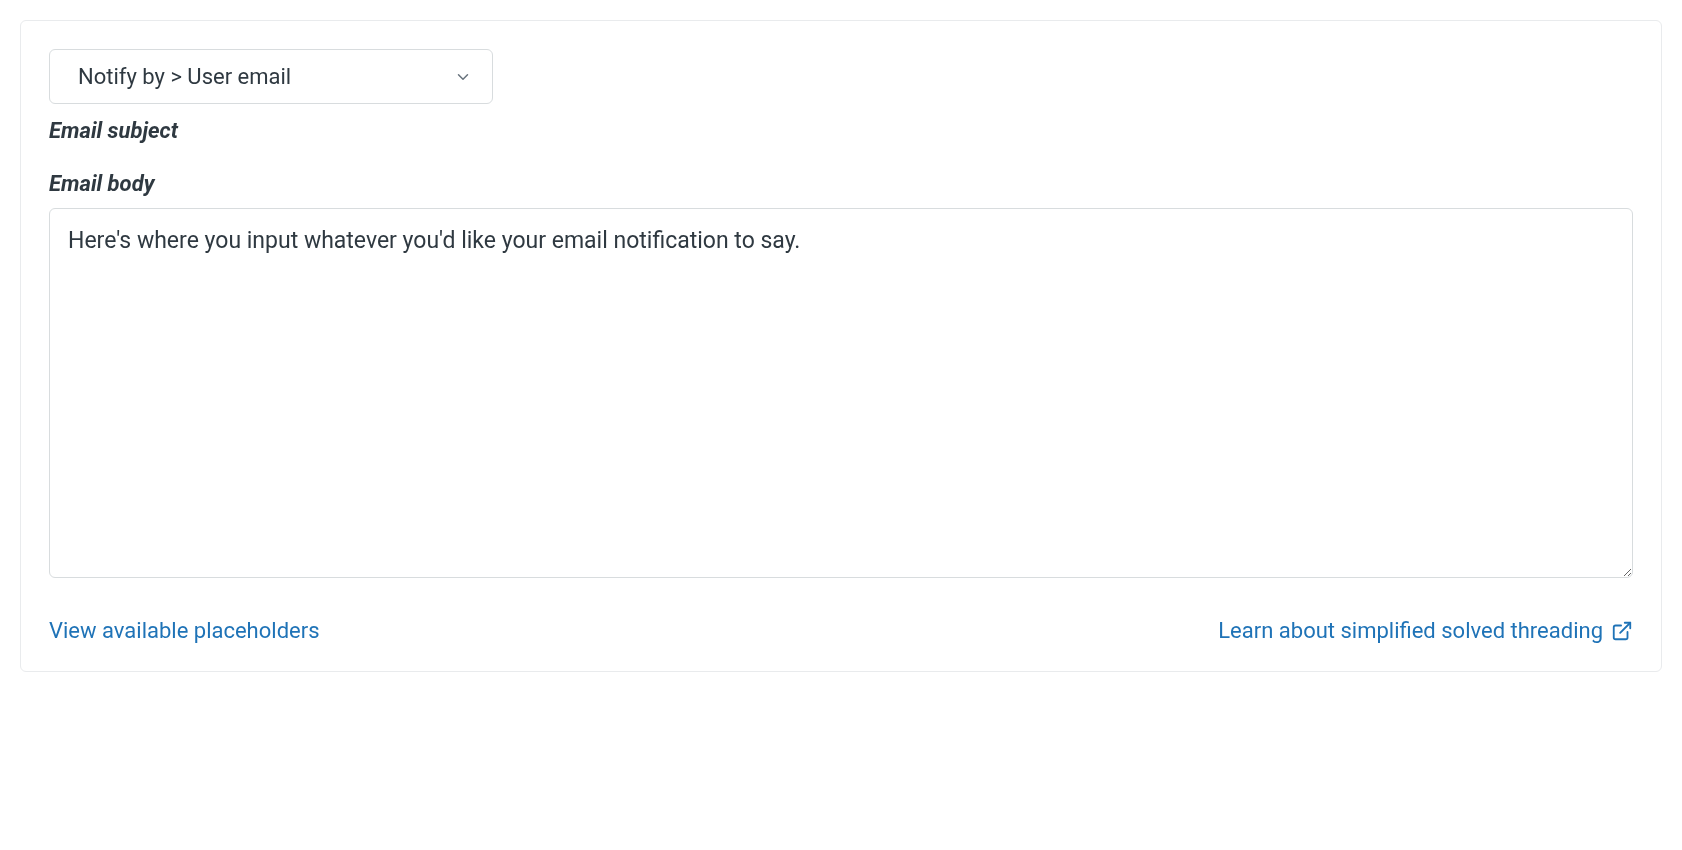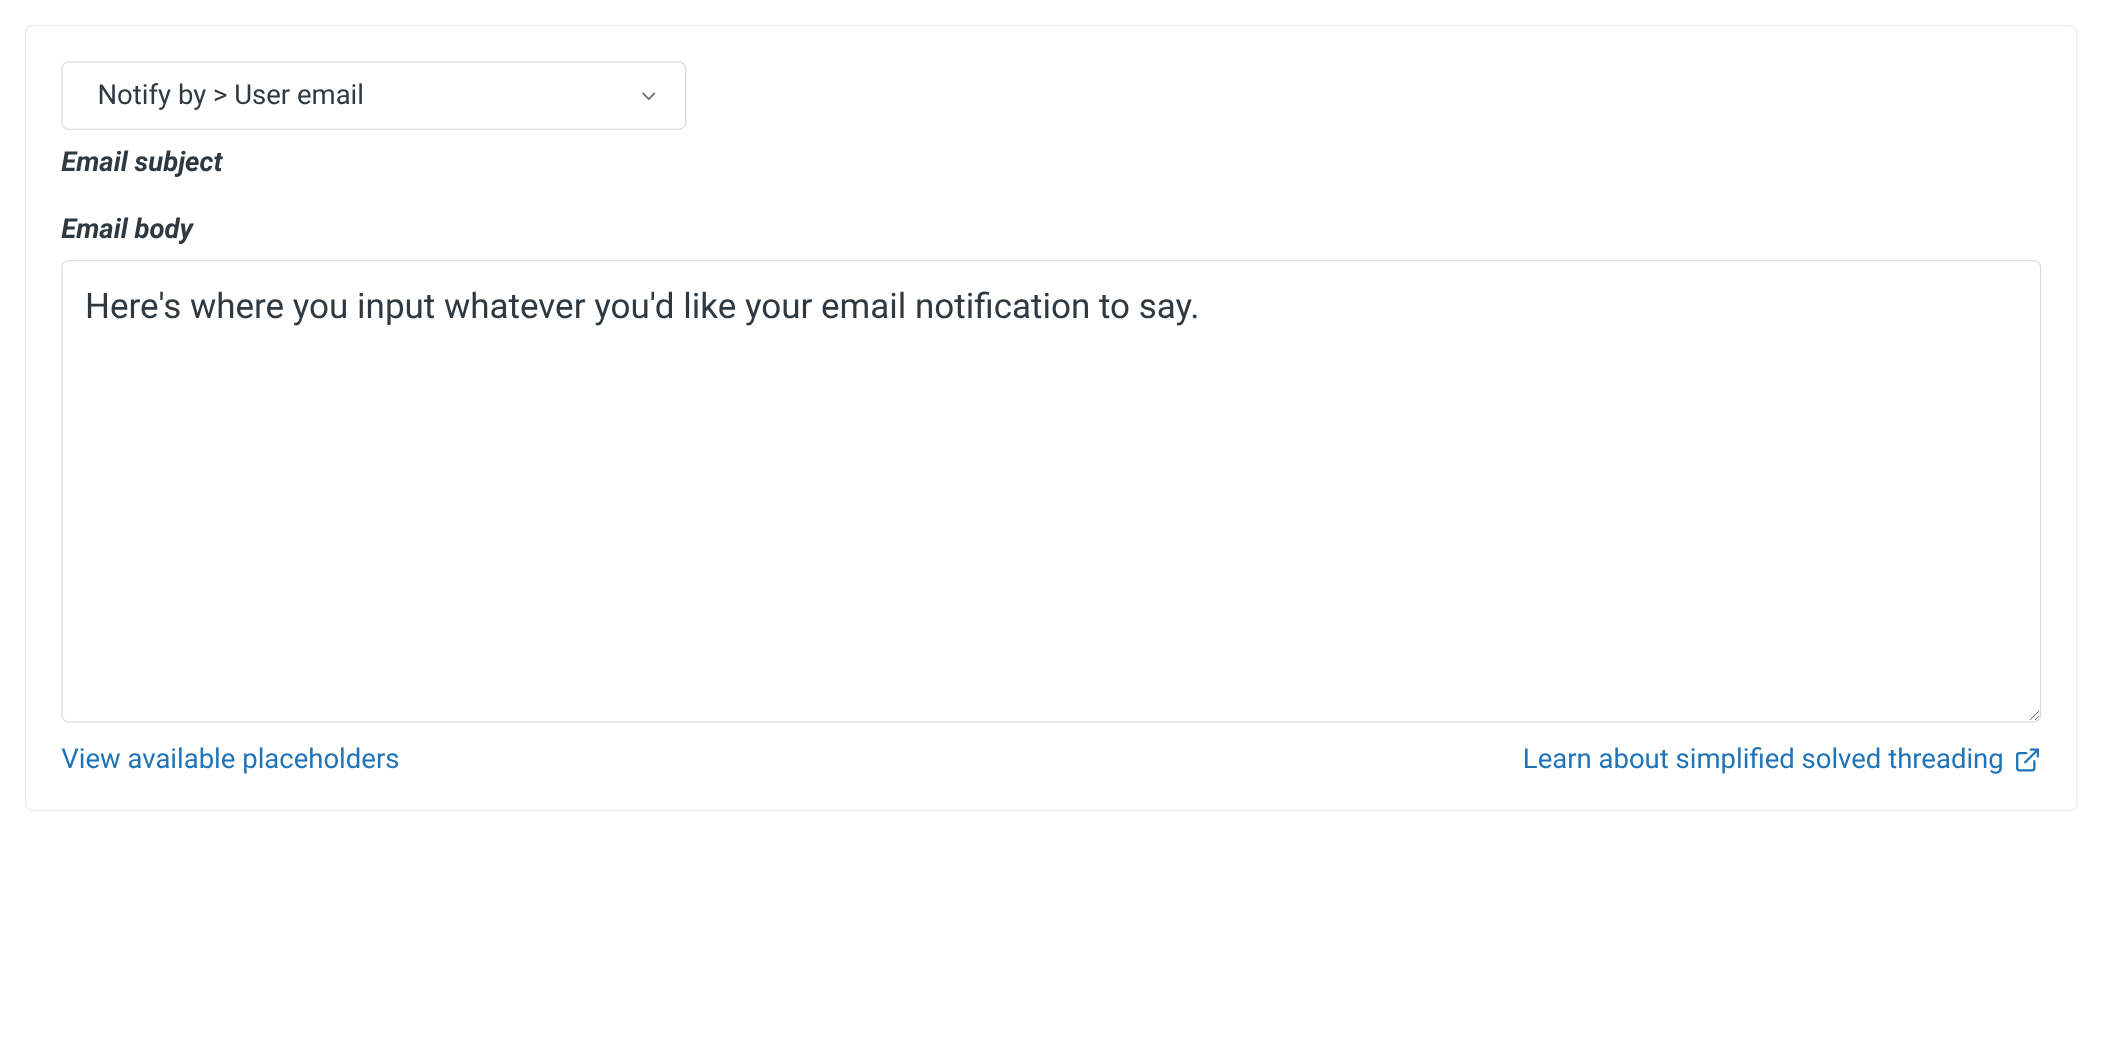--- a/index.html
+++ b/index.html
@@ -26,21 +26,21 @@
       margin-bottom: 14px;
     }
     .dropdown {
       display: flex;
       align-items: center;
       justify-content: space-between;
       border: 1px solid #d8dcde;
       border-radius: 6px;
       background: #ffffff;
       padding: 14px 20px 14px 28px;
-      width: 500px;
+      width: 444px;
       cursor: pointer;
       font-size: 22px;
       color: #2f3941;
     }
     .dropdown .chevron {
       color: #68737d;
       display: inline-flex;
     }
     .field-label {
       font-size: 22px;
@@ -60,36 +60,36 @@
       color: #2f3941;
       font-family: inherit;
       outline: none;
     }
     .text-area {
       width: 100%;
       border: 1px solid #d8dcde;
       border-radius: 6px;
       background: #ffffff;
       padding: 16px 18px;
-      font-size: 28px;
+      font-size: 23px;
       color: #2f3941;
       font-family: inherit;
       resize: vertical;
       height: 370px;
       outline: none;
       line-height: 1.4;
     }
     .section {
       margin-bottom: 28px;
     }
     .footer-links {
       display: flex;
       justify-content: space-between;
       align-items: center;
-      margin-top: 13px;
+      margin-top: 36px;
     }
     .link {
       color: #1f73b7;
       font-size: 22px;
       text-decoration: none;
       cursor: pointer;
       display: inline-flex;
       align-items: center;
       gap: 8px;
     }

